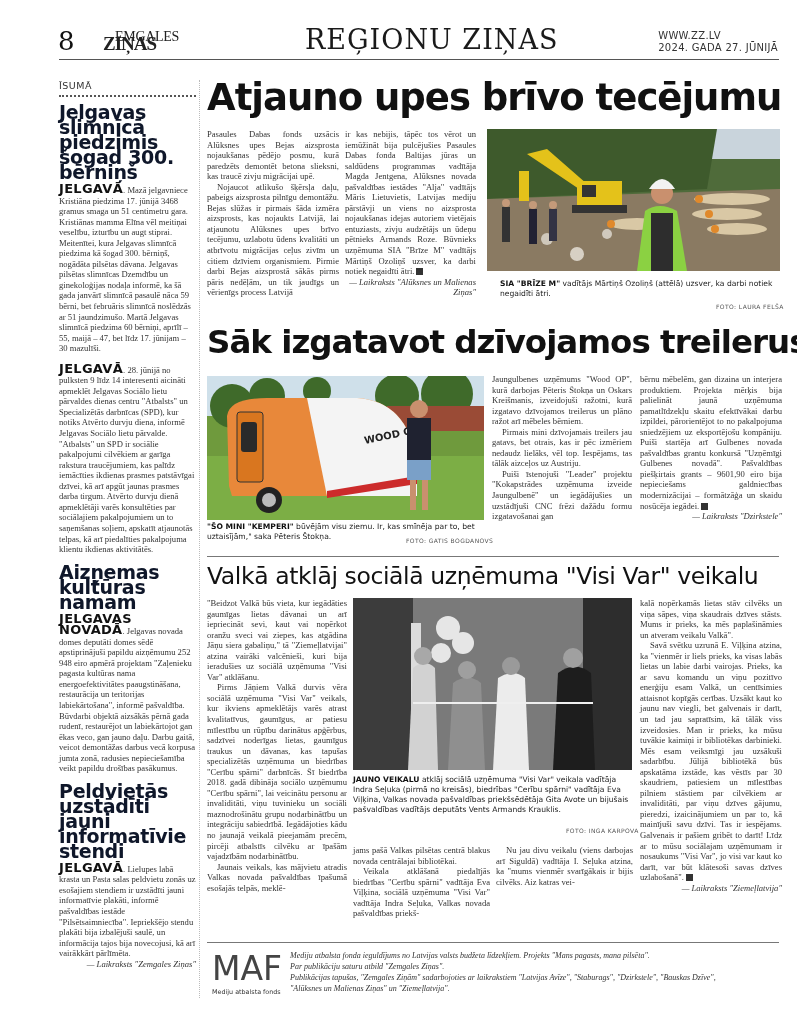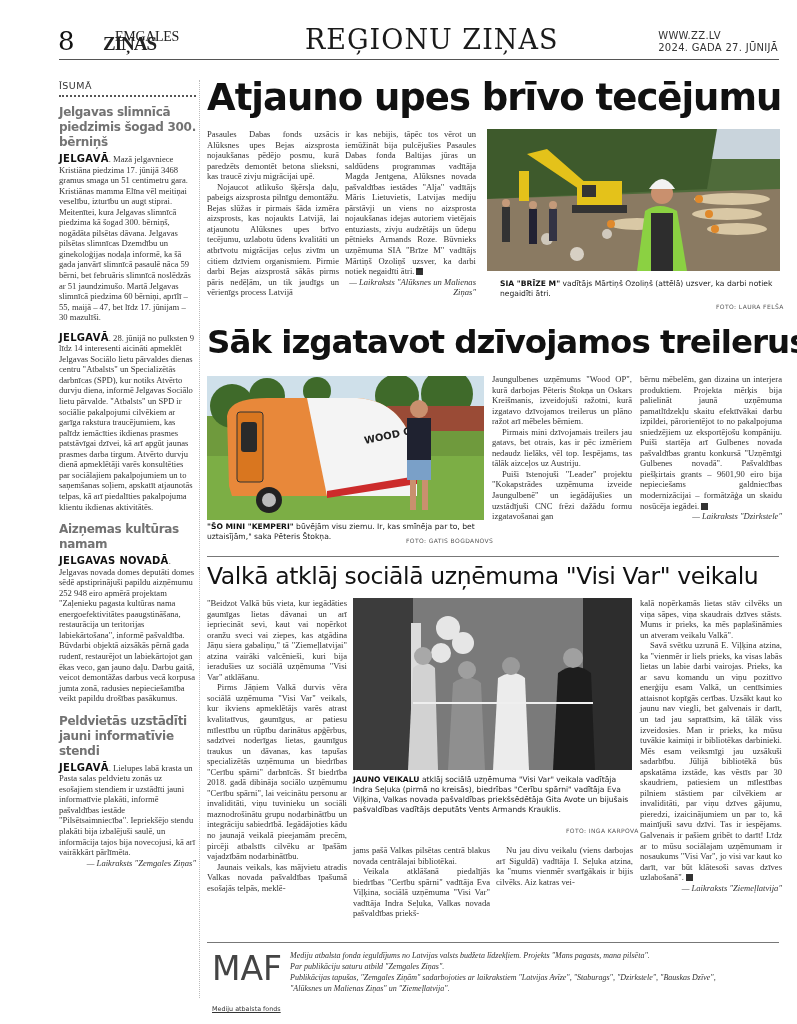--- a/index.html
+++ b/index.html
@@ -12,43 +12,43 @@
   .logo .top { position: absolute; left: 12px; top: 0; font-size: 14px; font-weight: normal; letter-spacing: -0.3px; font-family: "Liberation Serif", serif; }
   .logo .bot { position: absolute; left: 0; top: 4px; font-size: 19px; font-weight: bold; letter-spacing: -1px; font-family: "Liberation Serif", serif; }
   .section-title { position: absolute; left: 305px; top: 24px; font-size: 27px; letter-spacing: 1px; font-family: "DejaVu Serif", serif; color: #1a1a1a; }
   .meta { position: absolute; right: 19px; top: 30px; text-align: left; font-family: "DejaVu Sans", sans-serif; font-size: 10px; letter-spacing: 0.3px; color: #333; line-height: 12px; }
   .head-rule { position: absolute; left: 59px; right: 18px; top: 59px; height: 1px; background: #555; }
 
   
   .sidebar { position: absolute; left: 59px; top: 80px; width: 137px; }
   .isuma { font-family: "DejaVu Sans", sans-serif; font-size: 9.5px; letter-spacing: 0.5px; color: #333; }
   .dots { border-bottom: 2px dotted #555; margin: 4px 0 8px; }
-  .sb-h { font-family: "DejaVu Sans", sans-serif; font-weight: bold; font-size: 12px; line-height: 15px; color: #737373; letter-spacing: -0.3px; margin-bottom: 4px; }
+  .sb-h { font-family: "DejaVu Sans", sans-serif; font-weight: bold; font-size: 19px; line-height: 15px; color: #0f172a; letter-spacing: -0.3px; margin-bottom: 4px; }
   .sb-p { font-size: 8.6px; line-height: 10.55px; color: #333; margin-bottom: 10px; }
-  .kick { font-family: "DejaVu Sans", sans-serif; font-weight: bold; font-size: 10px; letter-spacing: 0.3px; color: #111; }
+  .kick { font-family: "DejaVu Sans", sans-serif; font-weight: bold; font-size: 13px; letter-spacing: 0.3px; color: #111; }
   .src { font-style: italic; font-size: 8.6px; text-align: right; color: #333; display: block; }
   .vline { position: absolute; left: 199px; top: 80px; width: 0; height: 918px; border-left: 1px dotted #bbb; }
 
   
   .h1 { position: absolute; font-family: "DejaVu Sans", sans-serif; font-weight: bold; color: #111; letter-spacing: -1px; white-space: nowrap; }
   .h3 { position: absolute; font-family: "DejaVu Sans", sans-serif; color: #111; letter-spacing: -0.4px; white-space: nowrap; font-weight: normal; }
   .col { position: absolute; font-size: 8.6px; line-height: 10.55px; color: #333; text-align: justify; hyphens: auto; }
   .col p { text-indent: 10px; }
   .col p.first { text-indent: 0; }
   .end-mark { display: inline-block; width: 7px; height: 7px; background: #333; vertical-align: -1px; margin-left: 2px; }
   .photo { position: absolute; overflow: hidden; }
   .cap { position: absolute; font-family: "DejaVu Sans", sans-serif; font-size: 7.6px; line-height: 10px; color: #222; }
   .cap b { font-weight: bold; color: #111; }
   .credit { position: absolute; font-family: "DejaVu Sans", sans-serif; font-size: 6px; letter-spacing: 0.4px; color: #555; }
   .rule { position: absolute; height: 1px; background: #777; }
 
   
   .maf { position: absolute; left: 212px; top: 952px; width: 70px; height: 50px; }
   .maf .letters { font-family: "DejaVu Sans", sans-serif; font-size: 33px; color: #444; letter-spacing: 0px; line-height: 34px; }
-  .maf .sub { font-family: "DejaVu Sans", sans-serif; font-size: 6.4px; color: #333; white-space: nowrap; margin-top: 19px; text-decoration: underline; }
+  .maf .sub { font-family: "DejaVu Sans", sans-serif; font-size: 6.4px; color: #333; white-space: nowrap; margin-top: 2px; }
   .foot-text { position: absolute; left: 290px; top: 950px; width: 490px; font-style: italic; font-size: 8px; line-height: 11px; color: #333; }
 </style>
 </head>
 <body>
 
 <div class="page-num">8</div>
 <div class="logo">
   <span class="top">EMGALES</span>
   <span class="bot">ZIŅAS</span>
 </div>

